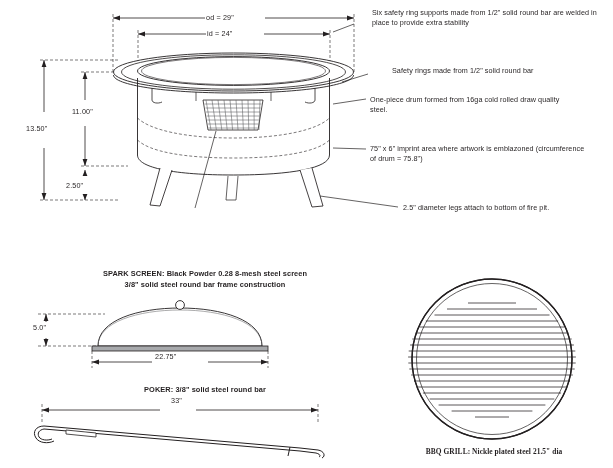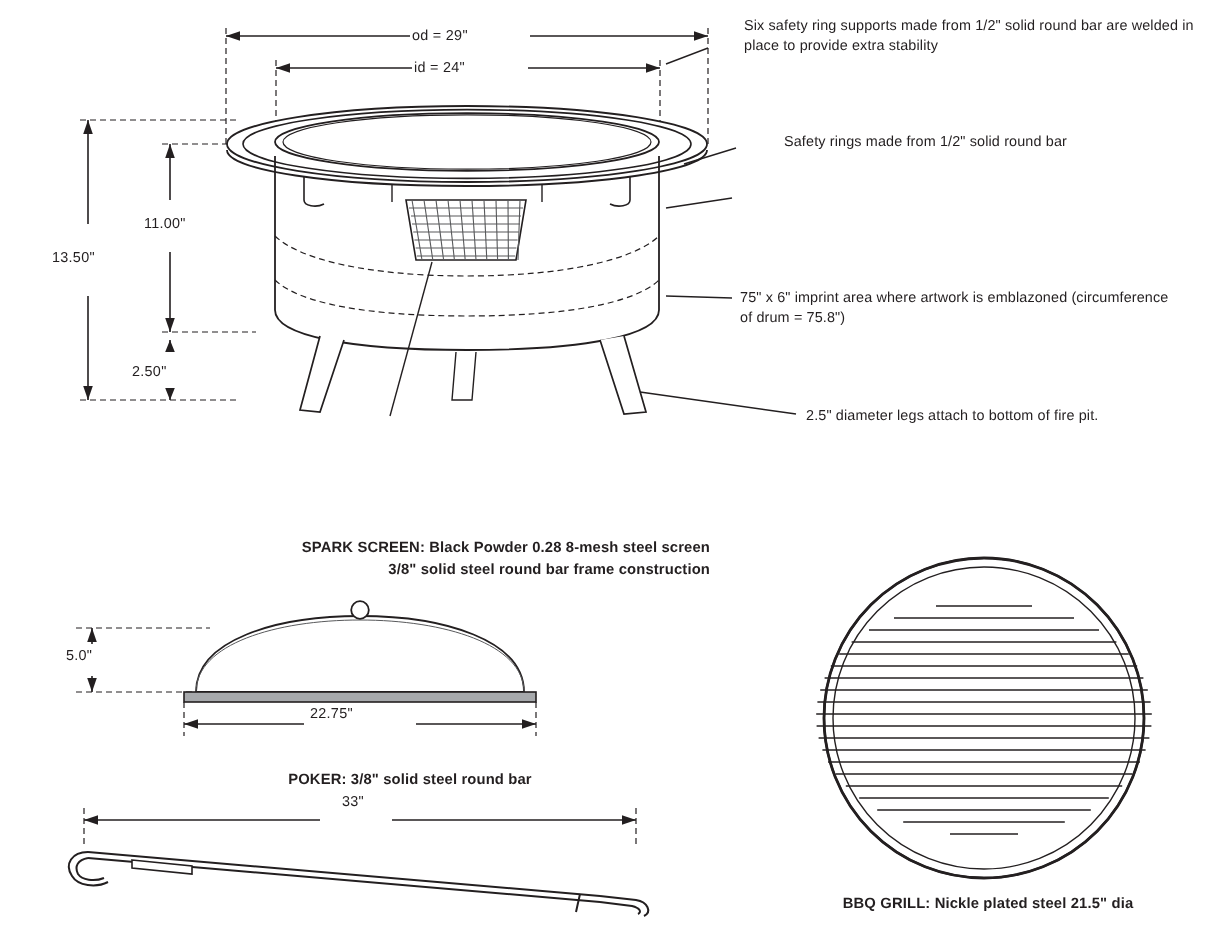--- a/index.html
+++ b/index.html
@@ -160,24 +160,25 @@
   </div>
 
   <div class="abs dim" style="left:206px; top:13px;">od = 29"</div>
   <div class="abs dim" style="left:207px; top:29px;">id = 24"</div>
   <div class="abs dim" style="left:26px; top:124px;">13.50"</div>
   <div class="abs dim" style="left:72px; top:107px;">11.00"</div>
   <div class="abs dim" style="left:66px; top:181px;">2.50"</div>
 
   <div class="abs note" style="left:372px; top:8px; width:225px;">Six safety ring supports made from 1/2" solid round bar are welded in place to provide extra stability</div>
   <div class="abs note" style="left:392px; top:66px; width:215px;">Safety rings made from 1/2" solid round bar</div>
+  <div class="abs note" style="left:370px; top:95px; width:205px;">One-piece drum formed from 16ga cold rolled draw quality steel.</div>
   <div class="abs note" style="left:370px; top:144px; width:215px;">75" x 6" imprint area where artwork is emblazoned (circumference of drum = 75.8")</div>
   <div class="abs note" style="left:403px; top:203px; width:200px;">2.5" diameter legs attach to bottom of fire pit.</div>
 
-  <div class="abs caption" style="left:55px; top:268px; width:300px;text-align:right;">
+  <div class="abs caption" style="left:55px; top:268px; width:300px;">
     <div>SPARK SCREEN:  Black Powder 0.28 8-mesh steel screen</div>
     <div>3/8" solid steel round bar frame construction</div>
   </div>
 
   <div class="abs" style="left:0; top:296px; width:360px; height:80px;">
     <svg width="360" height="80" viewBox="0 0 360 80">
       <g fill="none" stroke="#231f20" stroke-width="0.8">
 
         <g stroke-dasharray="3,2" stroke-width="0.6">
           <line x1="38" y1="18" x2="105" y2="18"></line>
@@ -266,15 +267,15 @@
           <line x1="54.5" y1="43" x2="169.5" y2="43"></line>
           <line x1="67.0" y1="37" x2="157.0" y2="37"></line>
           <line x1="88.0" y1="31" x2="136.0" y2="31"></line>
           <line x1="95.0" y1="145" x2="129.0" y2="145"></line>
         </g>
 
         <circle cx="112" cy="87" r="80" stroke-width="1.4" fill="none" stroke="#231f20"></circle>
       </g>
     </svg>
   </div>
-  <div class="abs caption" style="left:375px; top:446px; width:238px;">BBQ GRILL: Nickle plated steel 21.5" dia</div>
+  <div class="abs caption" style="left:375px; top:446px; width:238px;font-family:Liberation Serif, serif;">BBQ GRILL: Nickle plated steel 21.5" dia</div>
 
 </div>
 
 </body></html>

